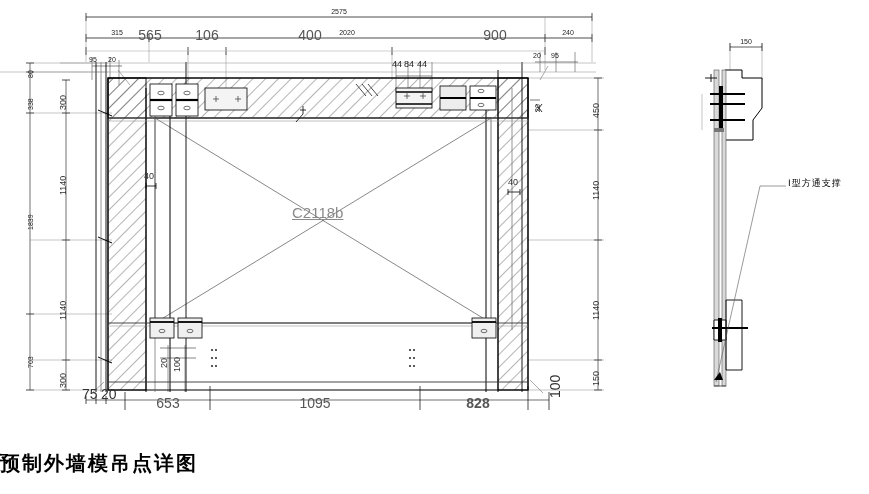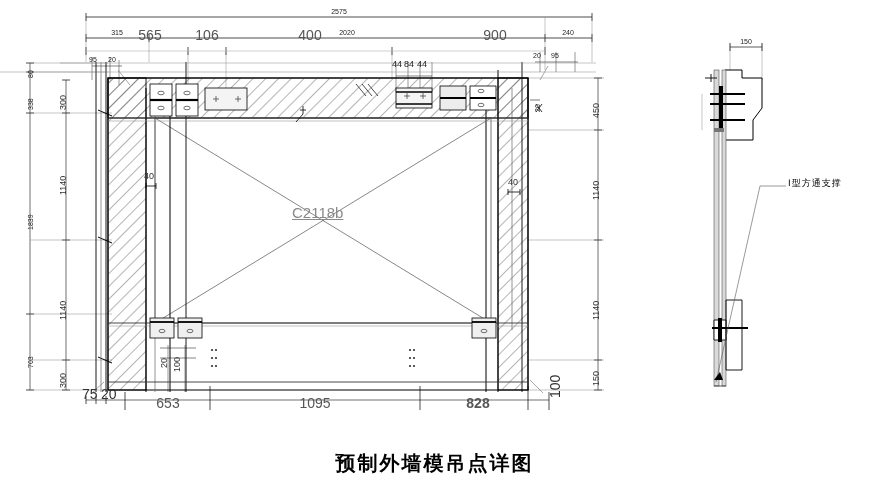--- a/index.html
+++ b/index.html
@@ -1,20 +1,20 @@
 <!DOCTYPE html>
 <html><head>
 <meta charset="utf-8">
 <style>
   html,body{margin:0;padding:0;background:#ffffff;}
   body{width:869px;height:494px;position:relative;overflow:hidden;
        font-family:"Liberation Sans",sans-serif;color:#000;}
   #stage{position:absolute;left:0;top:0;width:869px;height:406px;}
   svg{position:absolute;left:0;top:0;}
-  .ttl{position:absolute;width:100%;text-align:center;top:450px;
+  .ttl{position:absolute;width:100%;text-align:left;top:450px;
        font-family:"Liberation Serif",serif;font-size:20px;font-weight:bold;
        letter-spacing:2px;color:#000;}
   .lbl{position:absolute;font-size:7px;font-family:"Liberation Sans",sans-serif;
        color:#222;white-space:nowrap;line-height:1;}
   .lbl.big{font-size:14px;color:#555;}
   .lbl.mid{font-size:9px;color:#333;}
   .lbl.cjk{font-family:Liberation Mono, monospace;font-size:9px;color:#000;letter-spacing:1px;}
   .lbl.rot{transform:rotate(-90deg);transform-origin:left top;}
   .lbl.ctr{transform:translateX(-50%);}
   .cc{position:absolute;font-size:15px;color:#8a8a8a;font-family:"Liberation Sans",sans-serif;text-decoration:underline;}

